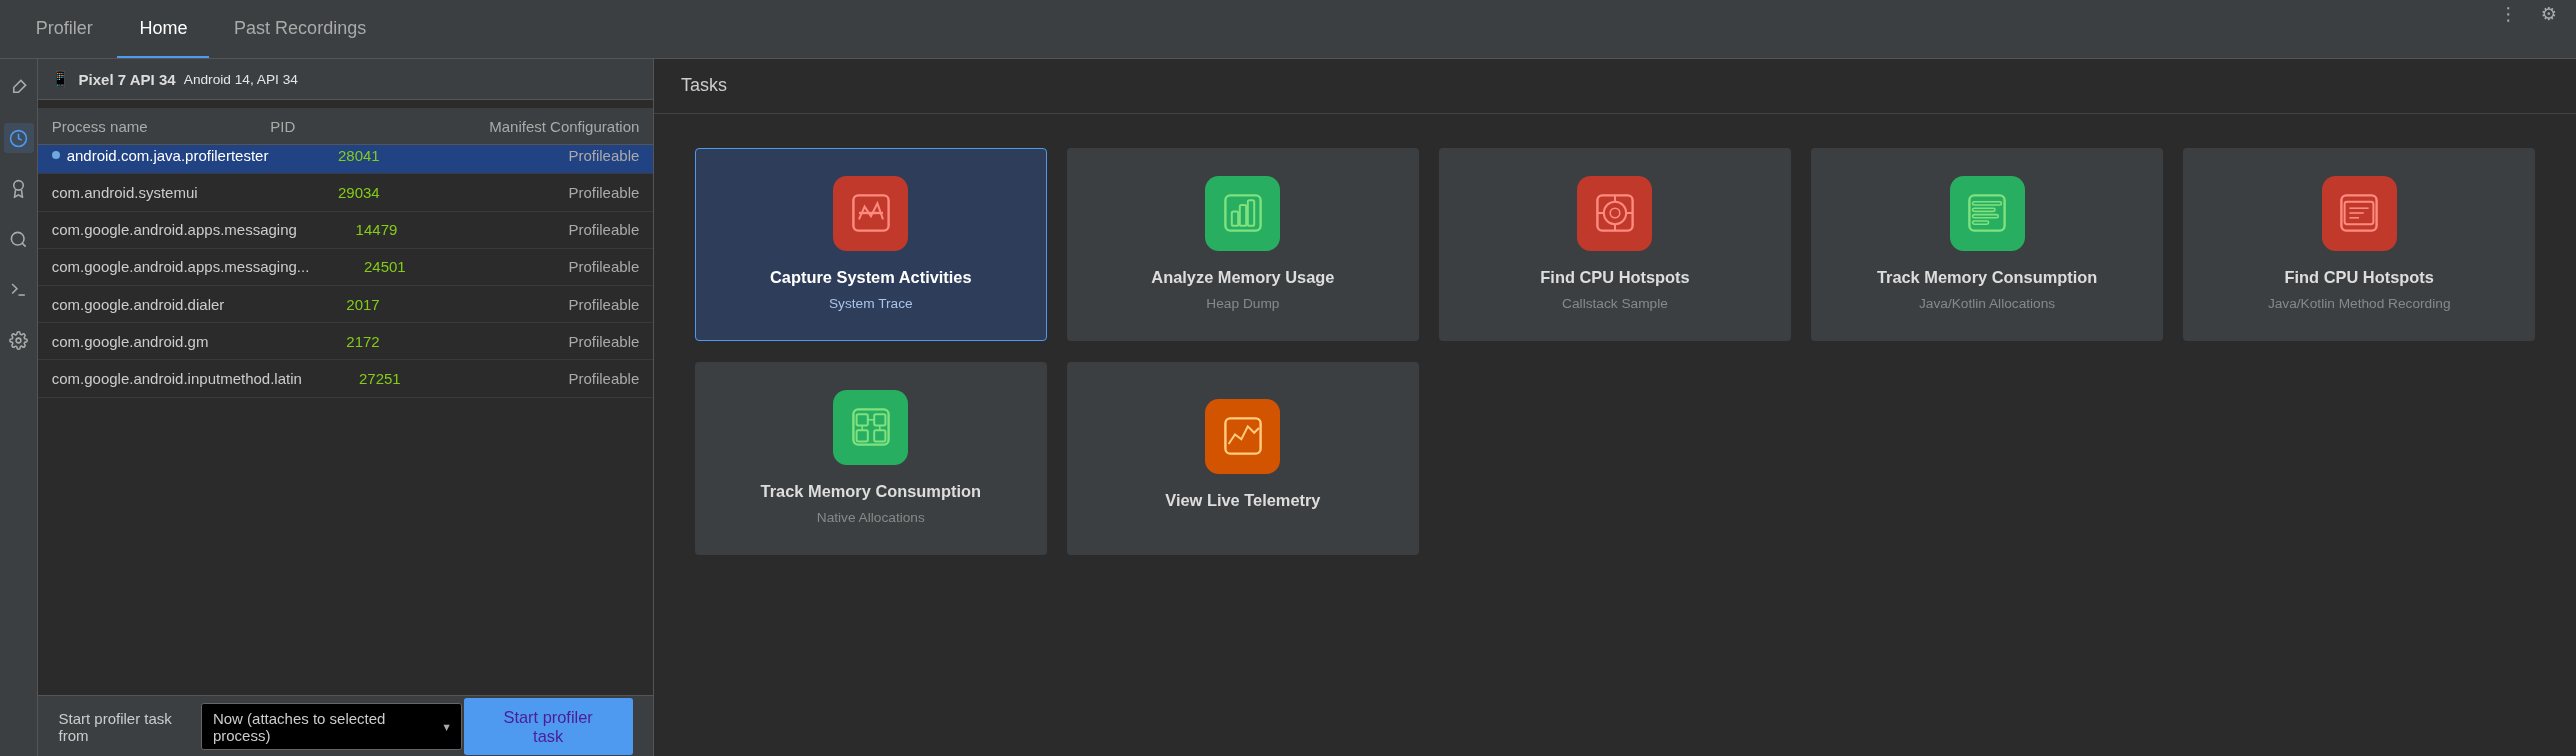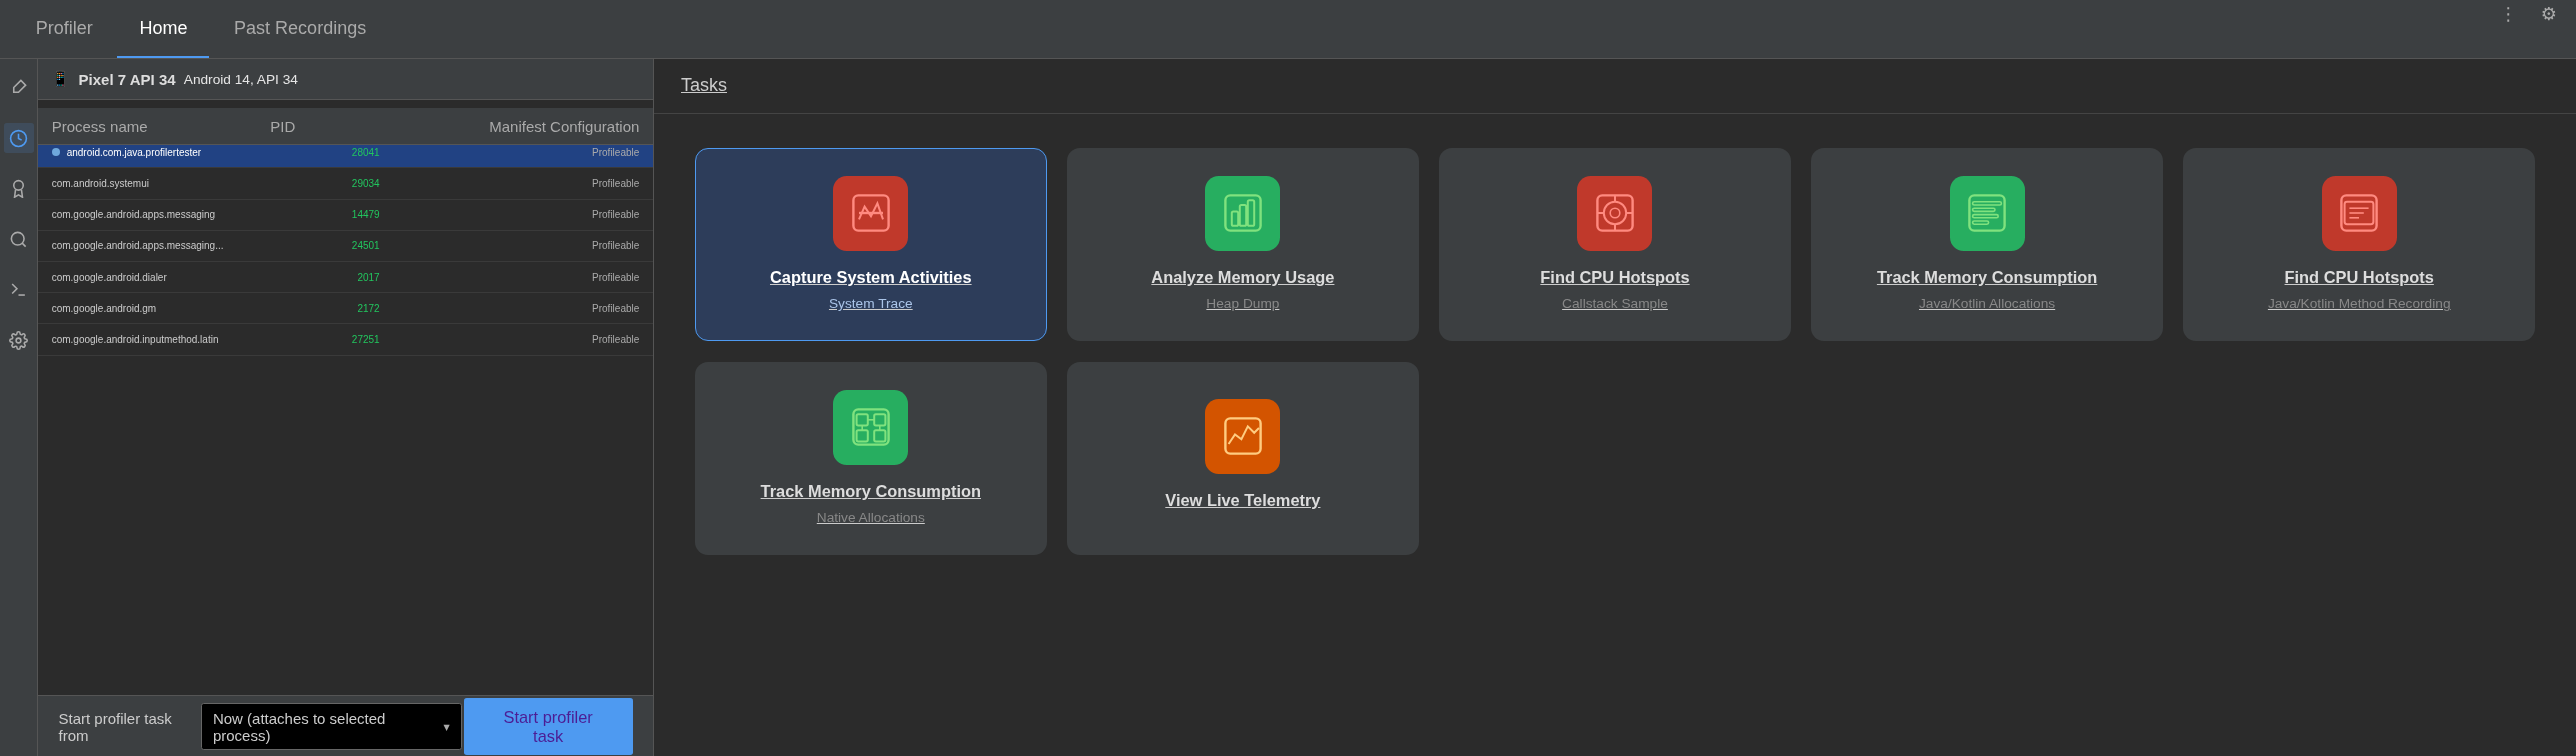--- a/index.html
+++ b/index.html
@@ -136,35 +136,35 @@
       color: #aaa;
       position: sticky;
       top: 8px;
     }
     .col-process { flex: 2; }
     .col-pid { flex: 1; text-align: left; padding-right: 41px; }
     .col-manifest { flex: 2; text-align: right; }
     .table-row {
       display: flex;
       padding: 9.6px 13.7px;
-      font-size: 10px;
+      font-size: 15px;
       border-bottom: 0.7px solid #3a3a3a;
       cursor: pointer;
       align-items: center;
     }
     .table-row.selected { background: #214283; }
     .table-row .col-process { display: flex; align-items: center; gap: 6.8px; color: #ccc; }
     .table-row.selected .col-process { color: #fff; }
     .process-dot {
       width: 8.2px; height: 8.2px;
       border-radius: 50%;
       background: #6fa8dc;
       flex-shrink: 0;
     }
-    .table-row .col-pid { flex: 1; text-align: right; padding-right: 41px; color: #22c55e; }
+    .table-row .col-pid { flex: 1; text-align: right; padding-right: 41px; color: #84cc16; }
     .table-row .col-manifest { flex: 2; text-align: right; color: #aaa; }
 
     
     .bottom-bar {
       height: 62px;
       background: #3c3f41;
       border-top: 0.7px solid #555;
       display: flex;
       align-items: center;
       padding: 0 20.5px;
@@ -197,21 +197,20 @@
       font-weight: 500;
     }
 
     
     .right-panel {
       flex: 1;
       display: flex;
       flex-direction: column;
       background: #2b2b2b;
       overflow: hidden;
-      text-decoration: underline;
     }
     .tasks-header {
       padding: 16.4px 27px;
       font-size: 18px;
       color: #ccc;
       border-bottom: 0.7px solid #444;
     }
     .tasks-grid {
       flex: 1;
       display: grid;
@@ -220,21 +219,21 @@
       gap: 20.5px;
       padding: 34px 41px;
       align-content: start;
     }
     .task-card {
       display: flex;
       flex-direction: column;
       align-items: center;
       justify-content: center;
       background: #3c3f41;
-      border-radius: 13px;
+      border-radius: 4px;
       padding: 27px 13.7px;
       cursor: pointer;
       border: 1.4px solid transparent;
       transition: border-color 0.15s;
       text-align: center;
       min-height: 178px;
     }
     .task-card.selected { border-color: #4e9af1; background: #2d3d5a; }
     .task-icon {
       width: 75px;

